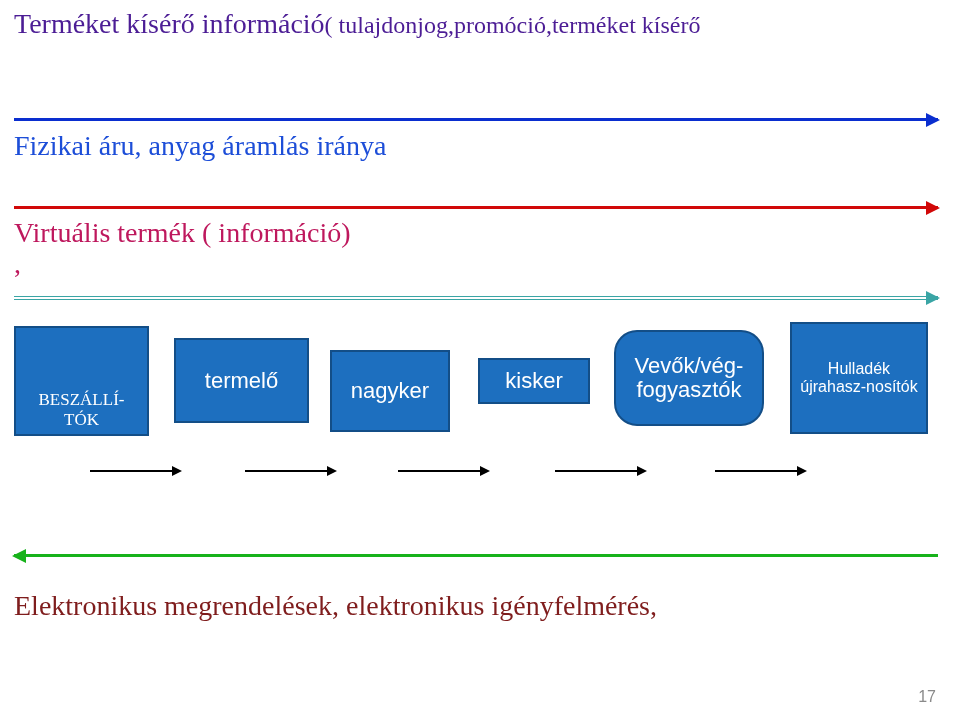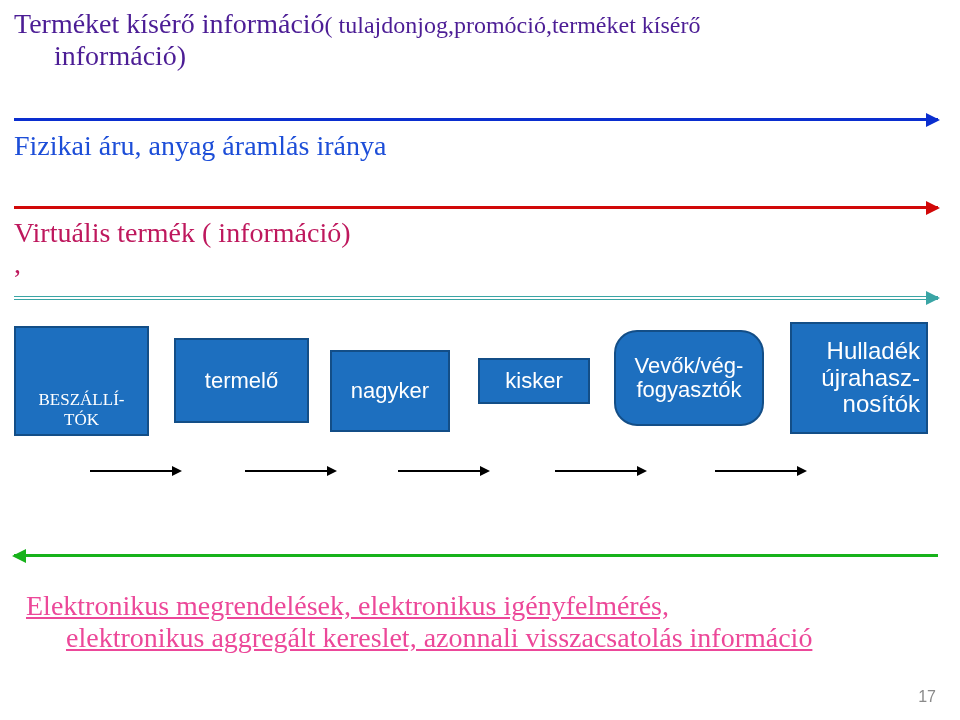--- a/index.html
+++ b/index.html
@@ -95,21 +95,21 @@
     justify-content: center;
     text-align: center;
     box-sizing: border-box;
     padding: 4px 6px;
   }
   .box1 { left: 14px;  top: 326px; width: 135px; height: 110px; font-size: 17px; align-items: flex-end; padding-top:10px;font-family:Liberation Serif, serif;}
   .box2 { left: 174px; top: 338px; width: 135px; height: 85px;  font-size: 22px; }
   .box3 { left: 330px; top: 350px; width: 120px; height: 82px;  font-size: 22px; }
   .box4 { left: 478px; top: 358px; width: 112px; height: 46px;  font-size: 22px; }
   .box5 { left: 614px; top: 330px; width: 150px; height: 96px;  font-size: 22px; line-height:1.1;border-radius:23px;}
-  .box6 { left: 790px; top: 322px; width: 138px; height: 112px; font-size: 24px; line-height:1.1;text-align:right;}
+  .box6 { left: 790px; top: 322px; width: 138px; height: 112px; font-size: 16px; line-height:1.1;}
 
   
   .sarrow {
     position: absolute;
     top: 470px;
     height: 2px;
     background: #000;
     width: 90px;
   }
   .sarrow::after {
@@ -122,43 +122,41 @@
   }
   .sa1 { left: 90px; }
   .sa2 { left: 245px; }
   .sa3 { left: 398px; }
   .sa4 { left: 555px; }
   .sa5 { left: 715px; }
 
   .bottom-text {
     position: absolute;
     top: 590px;
-    left: 26px;
-    font-size: 28px;
-    color: #ec4899;
+    left: 14px;
+    font-size: 28px;
+    color: #7f1d1d;
     line-height: 1.15;
-    text-decoration: underline;
   }
   .bottom-text .l2 { padding-left: 40px; display:block; }
   .page-num {
     position: absolute;
     right: 24px;
     bottom: 14px;
     font-family: Arial, sans-serif;
     font-size: 16px;
     color: #8a8a8a;
     text-align: center;
   }
 </style>
 </head>
 <body>
 
 <div class="title">
   <span>Terméket kísérő információ</span><span class="sub">( tulajdonjog,promóció,terméket kísérő</span>
-  <span class="indent-line">információ)</span>
 </div>
 
 <div class="arrow arrow-blue">
   <div class="shaft"></div>
     <div class="head-right"></div>
 </div>
 <div class="label-physical">Fizikai áru, anyag áramlás iránya</div>
 
 <div class="arrow arrow-red">
   <div class="shaft"></div>
@@ -199,16 +197,15 @@
 <div class="sarrow sa4"></div>
 <div class="sarrow sa5"></div>
 
 <div class="arrow arrow-green">
   <div class="shaft"></div>
     <div class="head-left"></div>
 </div>
 
 <div class="bottom-text">
   <span>Elektronikus megrendelések, elektronikus igényfelmérés,</span>
-  <span class="l2">elektronikus aggregált kereslet, azonnali visszacsatolás információ</span>
 </div>
 
 <div class="page-num">17</div>
 
 </body></html>

